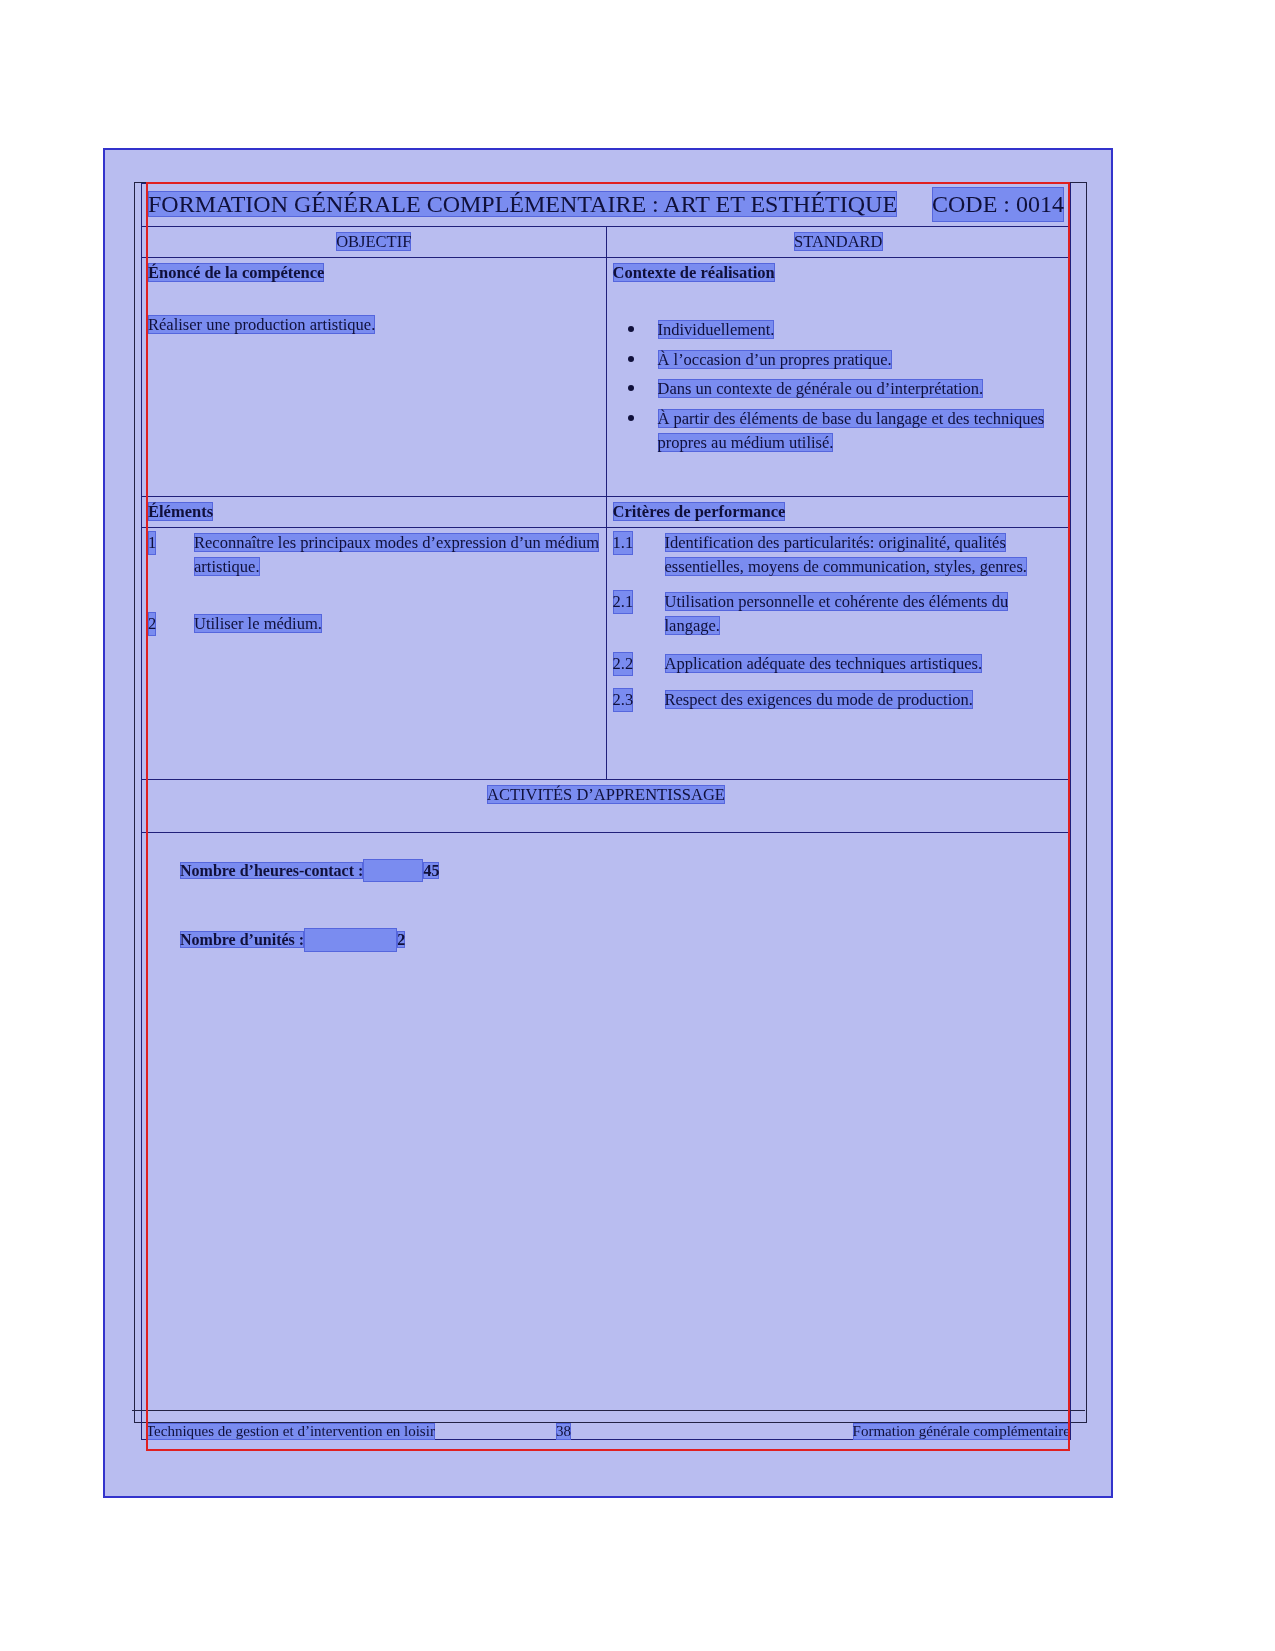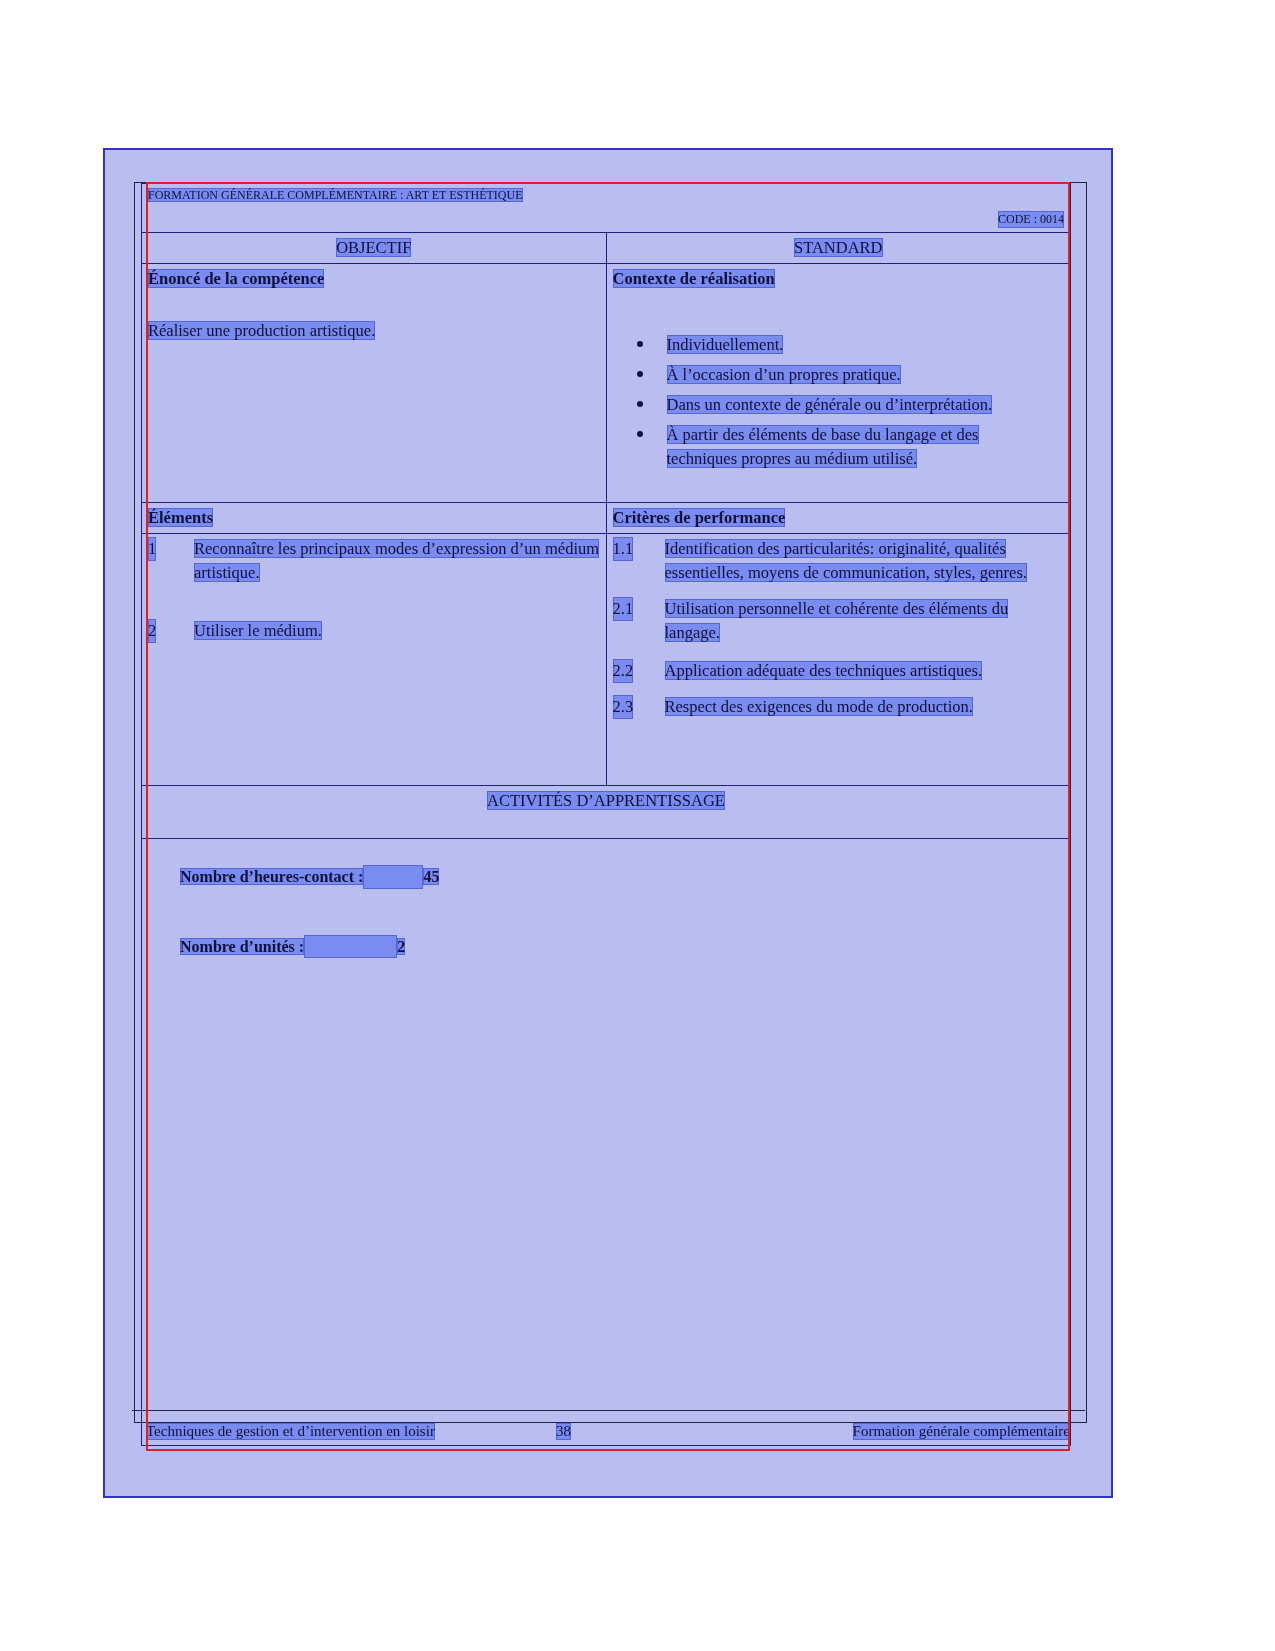--- a/index.html
+++ b/index.html
@@ -62,38 +62,37 @@
     padding: 3px 6px;
     font-size: 16.5px;
     line-height: 1.45;
     color: #10103a;
   }
   .hl {
     background: #7a8cf0;
     box-shadow: 0 0 0 1px #5566dd inset;
   }
   .title-row td {
-    font-size: 12px;
+    font-size: 24px;
     padding: 3px 6px 4px 6px;
   }
   .title-cell {
     position: relative;
     white-space: nowrap;
   }
   .title-code {
     float: right;
-    margin-top: 24px;
   }
   .center { text-align: center; }
   .bold { font-weight: bold; }
   .col-left { width: 465px; }
   .col-right { width: 465px; }
 
   .bullet-list {
-    margin: 16px;
+    margin: 7px;
     padding: 0;
     list-style: none;
   }
   .bullet-list li {
     position: relative;
     padding-left: 38px;
     margin-bottom: 6px;
   }
   .bullet-list li .dot {
     position: absolute;

